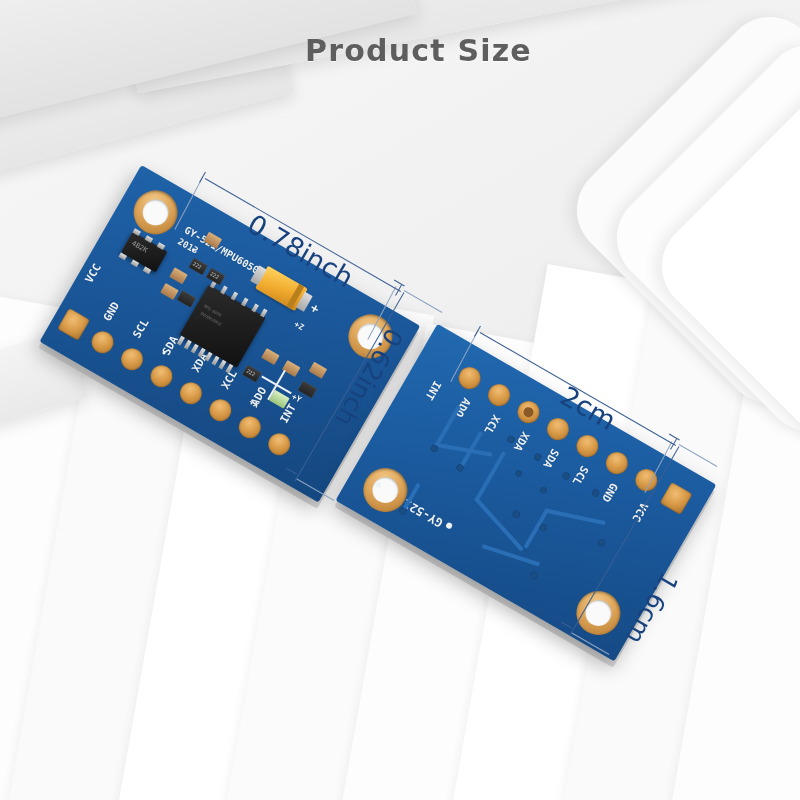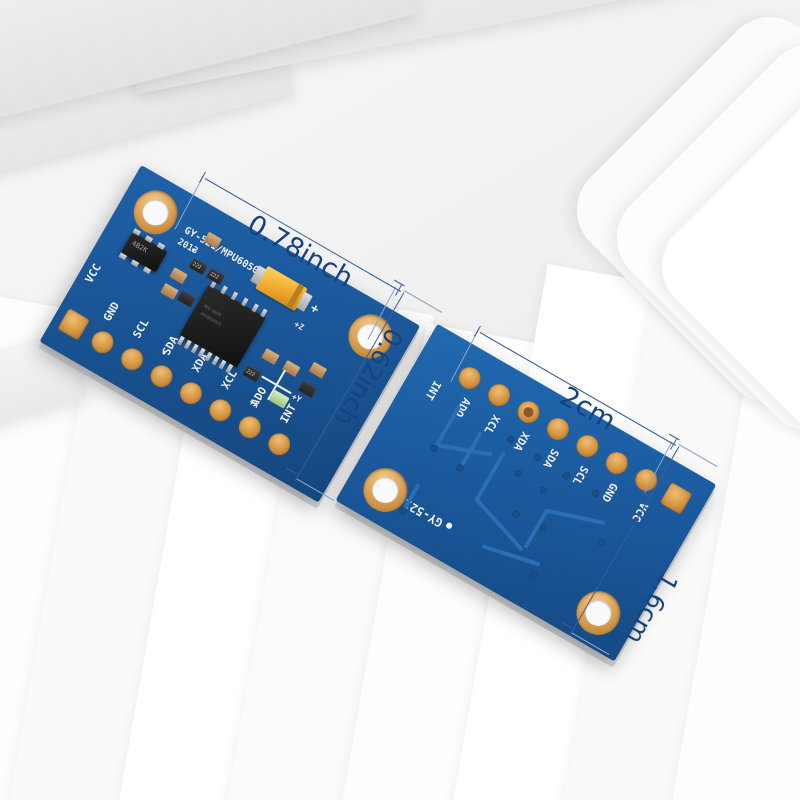--- a/index.html
+++ b/index.html
@@ -118,20 +118,21 @@
 
   <div class="chev cv1"></div>
   <div class="chev cv2"></div>
   <div class="chev cv3"></div>
 
   <div class="bg-ribbon rb3"></div>
   <div class="bg-ribbon rb2"></div>
   <div class="bg-ribbon rb1"></div>
   <div class="bg-ribbon rb4"></div>
 
+  <div class="title">Product Size</div>
 
   <div class="pcb-wrap" style="left:28px;top:185px;width:400px;height:300px;">
 
     <div style="position:absolute;left:0;top:0;width:400px;height:300px;transform:rotate(30deg);transform-origin:50% 50%;">
 
       <div class="pcb-edge" style="left:42px;top:52px;width:322px;height:204px;border-radius:3px;"></div>
 
       <div class="pcb" style="left:40px;top:46px;width:322px;height:204px;border-radius:3px;">
 
         <div class="mhole" style="left:14px;top:12px;width:44px;height:44px;">

